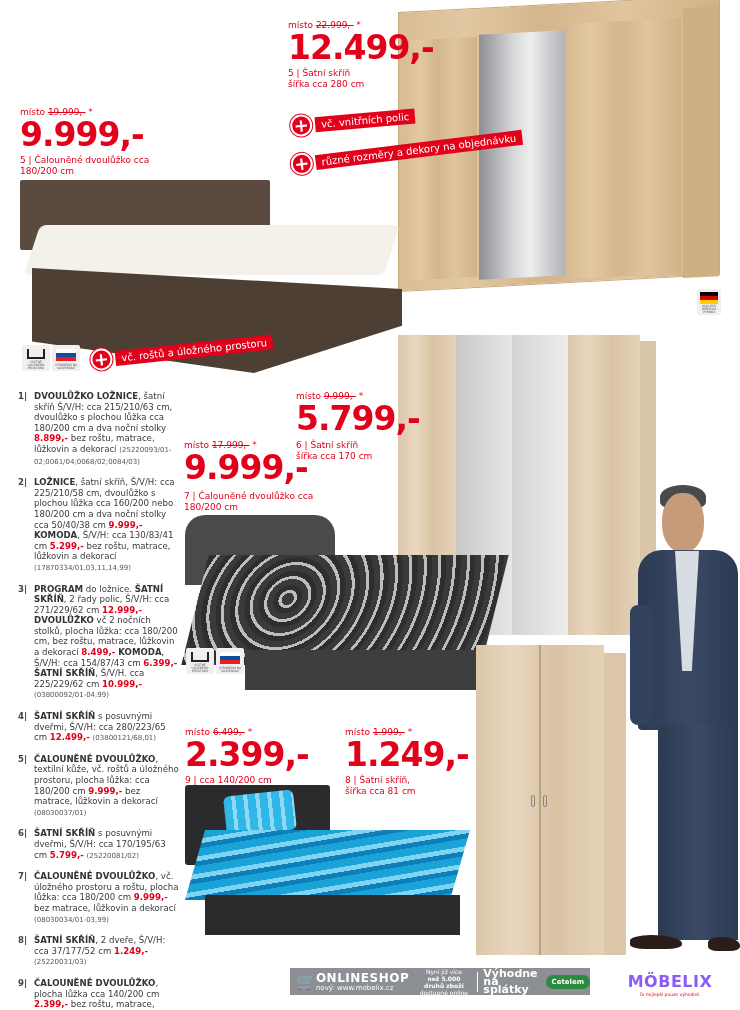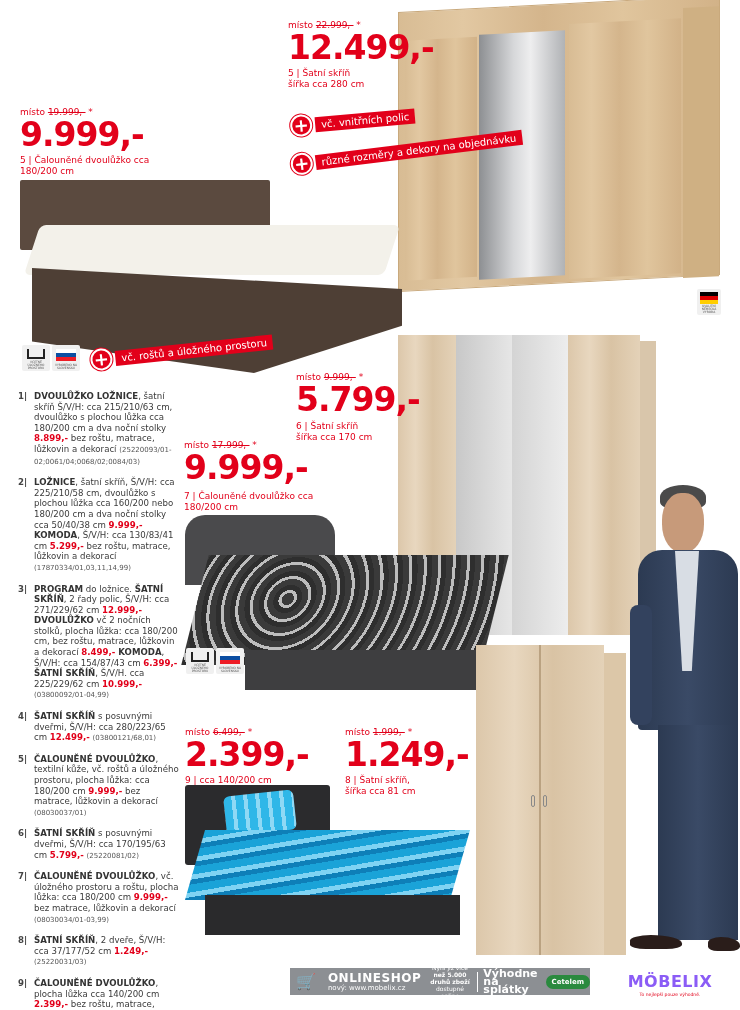--- a/index.html
+++ b/index.html
@@ -125,21 +125,21 @@
 </div>
 
 <div class="abs" style="left:398px;top:335px;width:258px;height:300px;">
   <div class="abs wood-light" style="left:0;top:0;width:58px;height:300px;"></div>
   <div class="abs" style="left:58px;top:0;width:56px;height:300px;background:linear-gradient(90deg,#c8c8c8,#e6e6e6);"></div>
   <div class="abs" style="left:114px;top:0;width:56px;height:300px;background:linear-gradient(90deg,#d4d4d4,#ededed);"></div>
   <div class="abs wood-light" style="left:170px;top:0;width:72px;height:300px;"></div>
   <div class="abs" style="left:242px;top:6px;width:16px;height:294px;background:#d9c6ab;"></div>
 </div>
 
-<div class="price-block" style="left:296px;top:372px;">
+<div class="price-block" style="left:296px;top:391px;">
   <div class="old-price"><span>místo</span> <span class="strike">9.999,-</span> <span>*</span></div>
   <div class="big-price xl">5.799,-</div>
   <div class="prod-caption" style="margin-top:5px;">6 | Šatní skříň</div>
   <div class="prod-caption">šířka cca 170 cm</div>
 </div>
 
 <div class="price-block" style="left:184px;top:440px;">
   <div class="old-price"><span>místo</span> <span class="strike">17.999,-</span> <span>*</span></div>
   <div class="big-price xl">9.999,-</div>
   <div class="prod-caption" style="margin-top:7px;">7 | Čalouněné dvoulůžko cca</div>
@@ -235,21 +235,21 @@
     <span class="body"><b>ŠATNÍ SKŘÍŇ</b><span>, 2 dveře, Š/V/H: cca 37/177/52 cm </span><span class="red">1.249,-</span><span> </span><span class="code">(25220031/03)</span></span>
   </div>
   <div class="spec-item">
     <span class="num">9|</span>
     <span class="body"><b>ČALOUNĚNÉ DVOULŮŽKO</b><span>, plocha lůžka cca 140/200 cm </span><span class="red">2.399,-</span><span> bez roštu, matrace, lůžkovin a dekorací </span></span>
   </div>
 </div>
 
 <div class="onlineshop">
   <span class="cart">🛒</span>
-  <div style="margin-left:12px;">
+  <div style="margin-left:0;">
     <div class="brand">ONLINESHOP</div>
     <div class="url">nový: www.mobelix.cz</div>
   </div>
   <div class="mid">
     <div>Nyní již více</div>
     <div><b>než 5.000 druhů zboží</b></div>
     <div>dostupné online</div>
   </div>
   <span class="sep"></span>
   <div class="spl">

